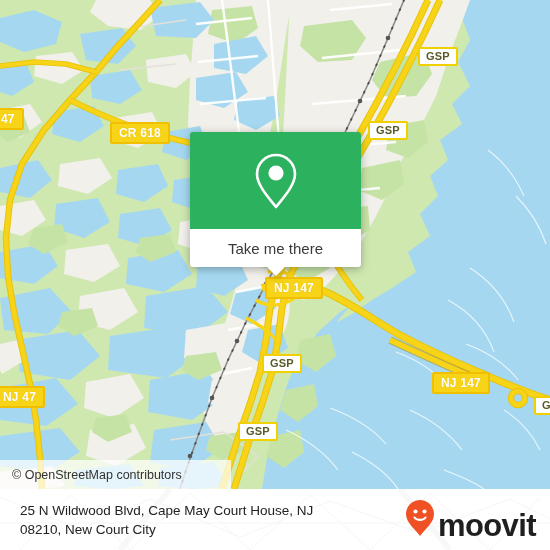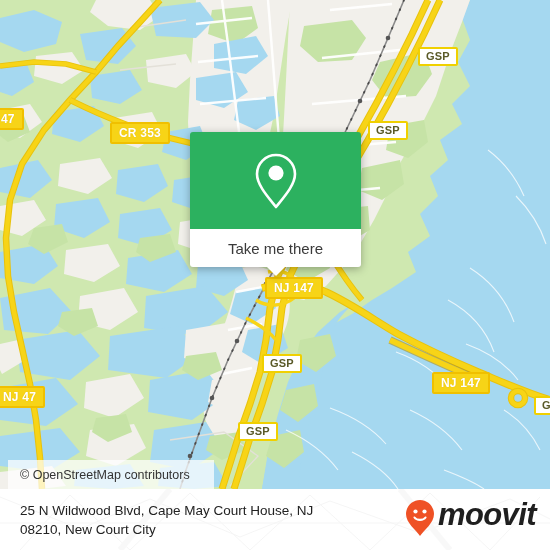--- a/index.html
+++ b/index.html
@@ -96,23 +96,23 @@
     margin-left: -9px;
     width: 0; height: 0;
     border-left: 9px solid transparent;
     border-right: 9px solid transparent;
     border-top: 9px solid #ffffff;
   }
 
   
   #attribution {
     position: absolute;
-    left: 8px;
+    left: 0;
     top: 460px;
-    width: 206px;
+    width: 231px;
     height: 29px;
     display: flex;
     align-items: center;
     padding-left: 12px;
     box-sizing: border-box;
     background: rgba(255,255,255,.72);
     font-size: 12.5px;
     color: #333333;
   }
 
@@ -143,23 +143,22 @@
     gap: 8px;
   }
   #footer-address {
     font-size: 13.5px;
     line-height: 19px;
     color: #222222;
     max-width: 360px;
   }
   #brand {
     display: flex;
-    align-items: flex-start;
+    align-items: flex-end;
     gap: 3px;
-    font-style: italic;
   }
   #brand-name {
     font-size: 31px;
     font-weight: bold;
     color: #1f1f1f;
     letter-spacing: -.6px;
     line-height: 1;
   }
 </style>
 </head>
@@ -392,21 +391,21 @@
           <path d="M 268,272 C 284,268 296,276 300,290"></path>
           <path d="M 256,300 C 268,308 284,306 294,298"></path>
           <path d="M 246,318 C 258,324 268,330 276,340"></path>
         </g>
 
       </g>
     </svg>
 
     <div class="shield white" style="left:418px; top:47px;">GSP</div>
     <div class="shield white" style="left:368px; top:121px;">GSP</div>
-    <div class="shield yellow" style="left:110px; top:122px;">CR 353</div>
+    <div class="shield yellow" style="left:110px; top:122px;">CR 618</div>
     <div class="shield yellow" style="left:-8px; top:108px;">47</div>
     <div class="shield yellow" style="left:265px; top:277px;">NJ 147</div>
     <div class="shield white" style="left:262px; top:354px;">GSP</div>
     <div class="shield yellow" style="left:-6px; top:386px;">NJ 47</div>
     <div class="shield white" style="left:238px; top:422px;">GSP</div>
     <div class="shield yellow" style="left:432px; top:372px;">NJ 147</div>
     <div class="shield white" style="left:534px; top:396px;">G</div>
 
     <div id="popup">
       <div id="popup-head">

